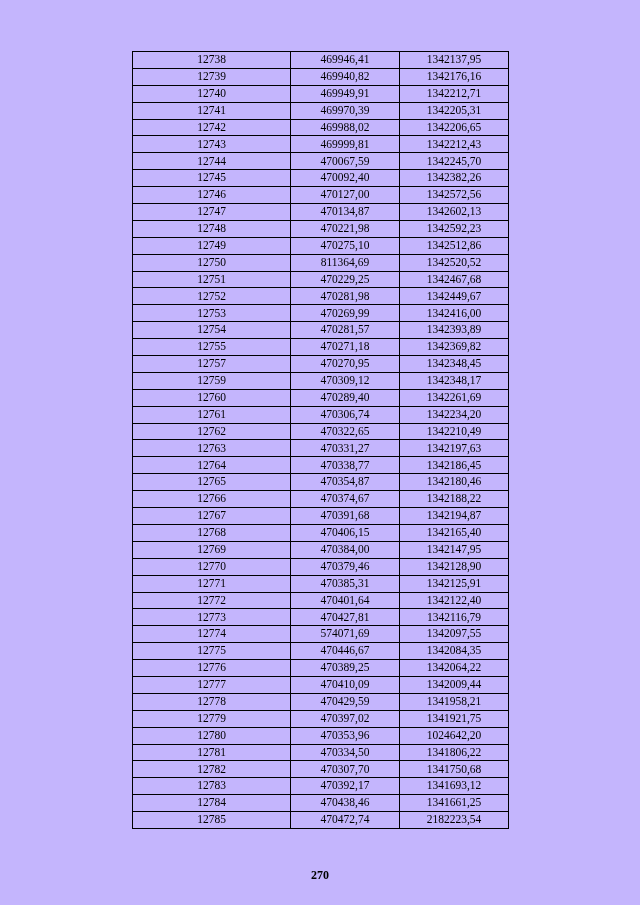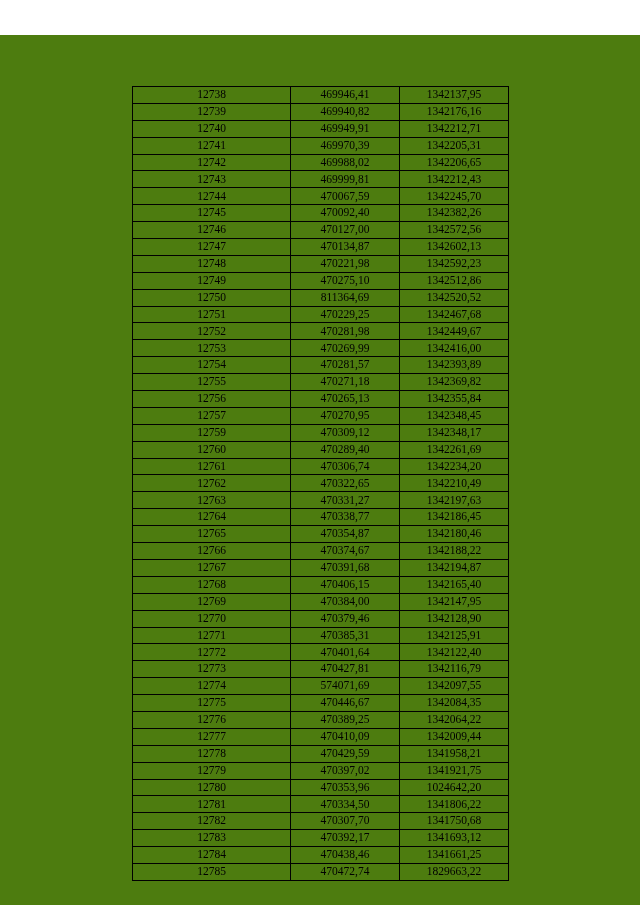--- a/index.html
+++ b/index.html
@@ -5,21 +5,21 @@
   * { box-sizing: border-box; }
   html, body { margin: 0; padding: 0; }
   body {
     width: 640px;
     height: 905px;
     background: #ffffff;
     position: relative;
     font-family: "Liberation Serif", serif;
     color: #000000;
   }
-  .page { position: absolute; inset: 0; background: #4d7c0f; margin-top: 35px; }
+  .page { position: absolute; inset: 0; background: #c4b5fd; }
   .table-wrap {
     position: absolute;
     top: 51px;
     left: 132px;
     width: 376px;
   }
   table.coords {
     border-collapse: collapse;
     table-layout: fixed;
     width: 376px;
@@ -36,20 +36,21 @@
     overflow: hidden;
   }
   td.col-id { width: 158px; }
   td.col-x  { width: 109px; }
   td.col-y  { width: 109px; }
   .page-number {
     position: absolute;
     top: 868px;
     left: 0;
     width: 640px;
+    text-align: center;
     font-size: 12px;
     font-weight: bold;
     font-family: "Liberation Serif", serif;
   }
 </style>
 </head>
 <body>
 
 <div class="page">
   <div class="table-wrap">
@@ -139,25 +140,20 @@
             <td class="col-id">12754</td>
             <td class="col-x">470281,57</td>
             <td class="col-y">1342393,89</td>
           </tr>
           <tr>
             <td class="col-id">12755</td>
             <td class="col-x">470271,18</td>
             <td class="col-y">1342369,82</td>
           </tr>
           <tr>
-            <td class="col-id">12756</td>
-            <td class="col-x">470265,13</td>
-            <td class="col-y">1342355,84</td>
-          </tr>
-          <tr>
             <td class="col-id">12757</td>
             <td class="col-x">470270,95</td>
             <td class="col-y">1342348,45</td>
           </tr>
           <tr>
             <td class="col-id">12759</td>
             <td class="col-x">470309,12</td>
             <td class="col-y">1342348,17</td>
           </tr>
           <tr>
@@ -281,19 +277,19 @@
             <td class="col-y">1341693,12</td>
           </tr>
           <tr>
             <td class="col-id">12784</td>
             <td class="col-x">470438,46</td>
             <td class="col-y">1341661,25</td>
           </tr>
           <tr>
             <td class="col-id">12785</td>
             <td class="col-x">470472,74</td>
-            <td class="col-y">1829663,22</td>
+            <td class="col-y">2182223,54</td>
           </tr>
         </tbody>
     </table>
   </div>
   <div class="page-number">270</div>
 </div>
 
 </body></html>

